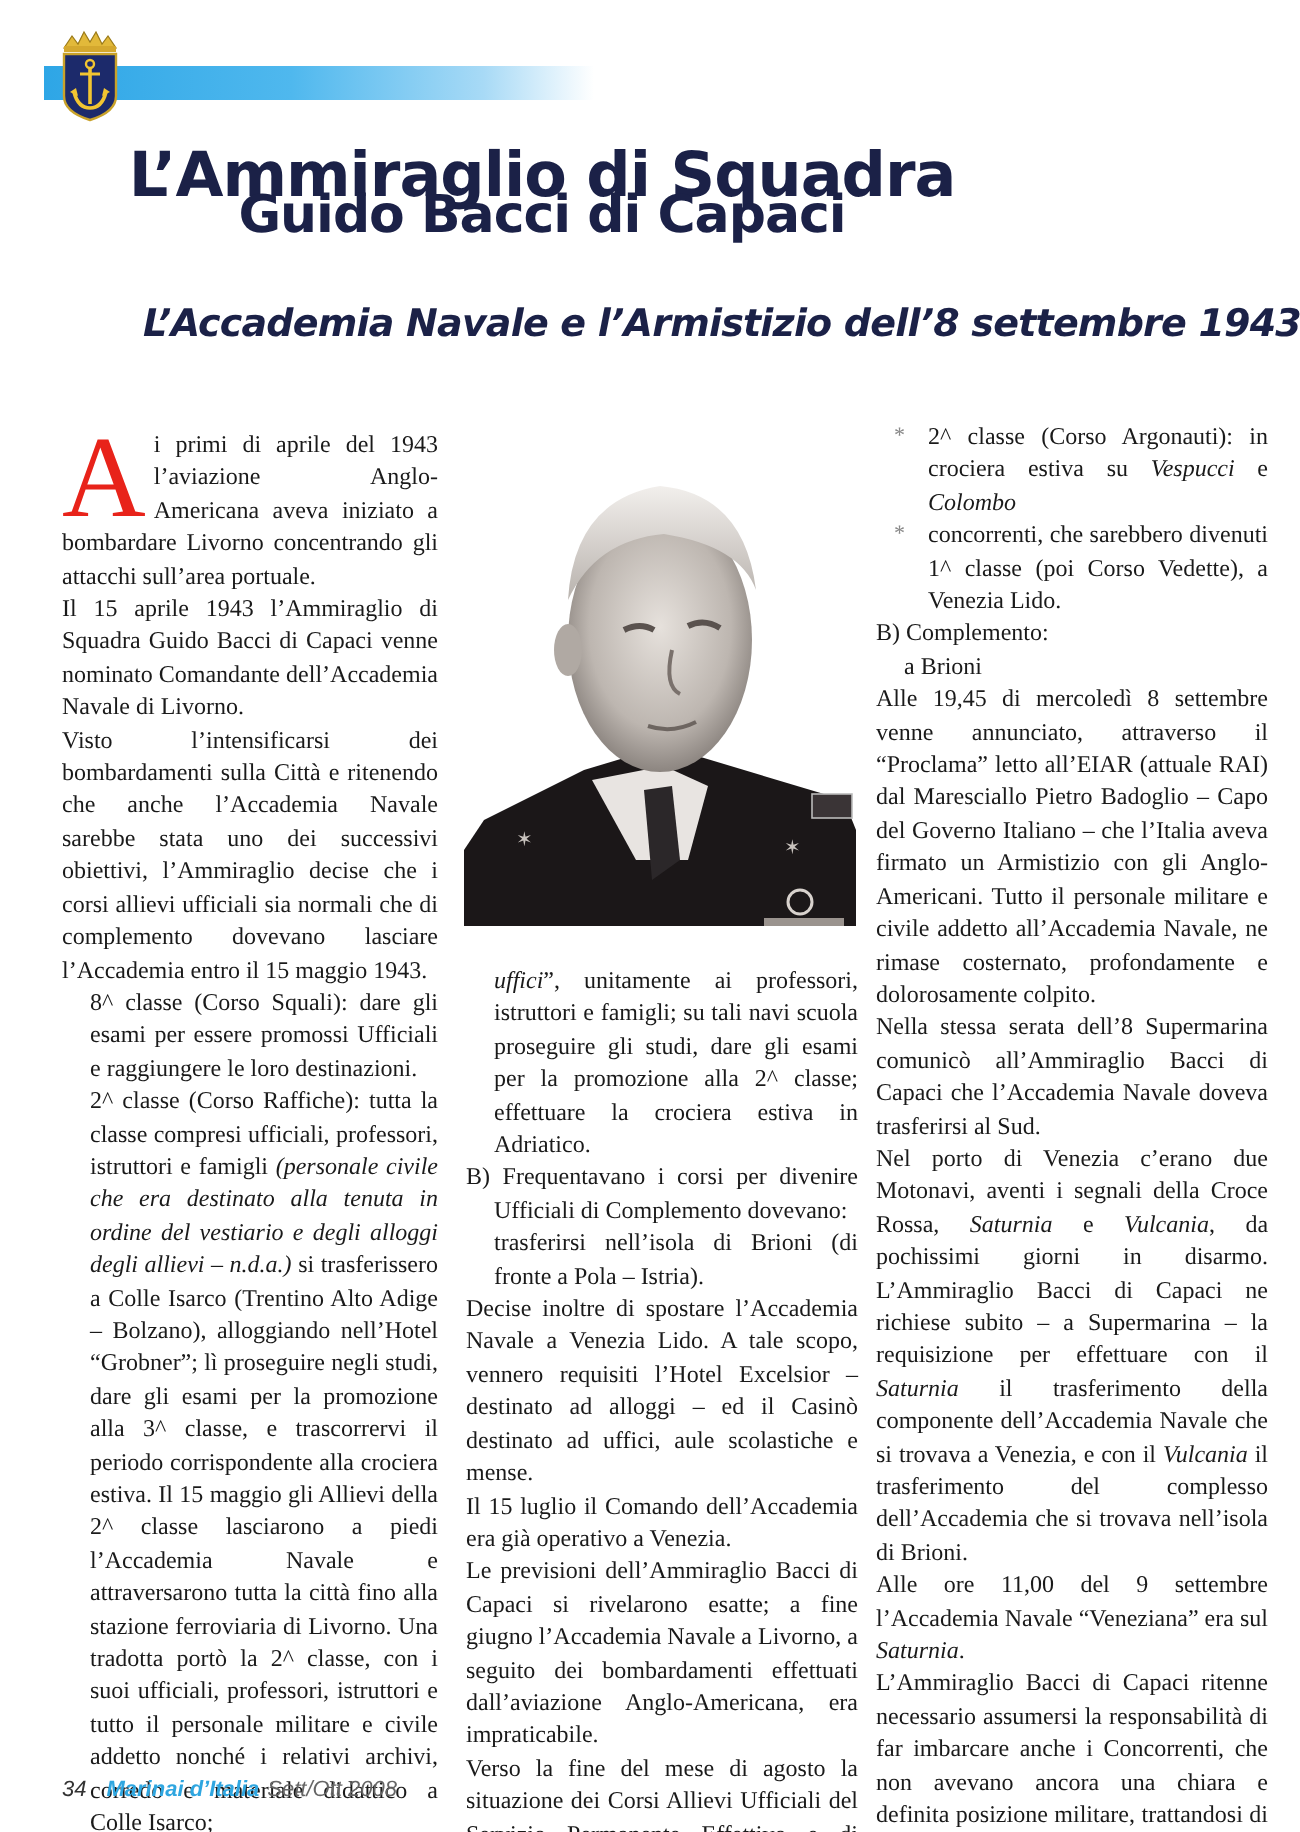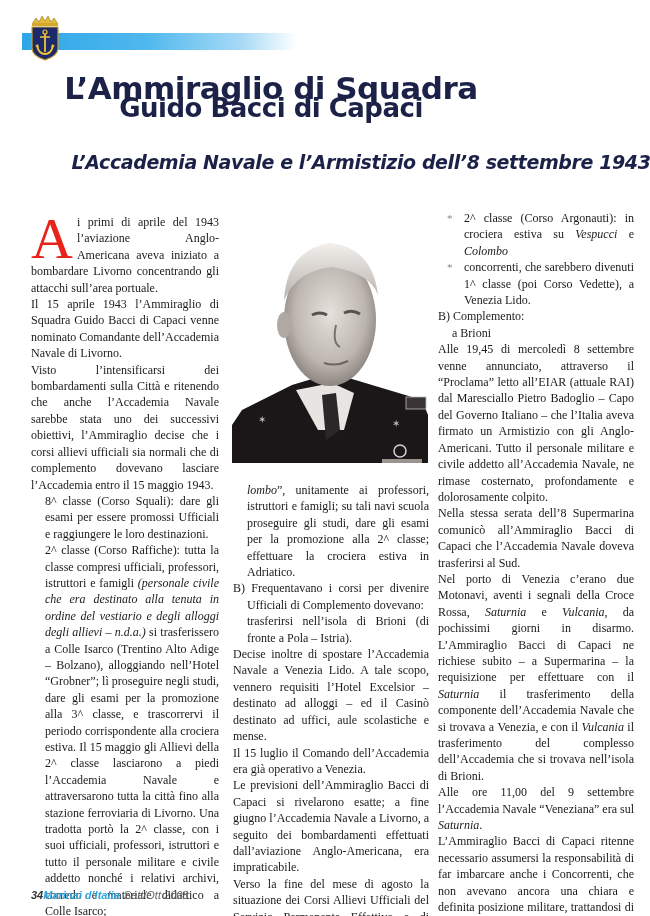--- a/index.html
+++ b/index.html
@@ -25,21 +25,21 @@
   .dropcap { float: left; font-size: 58px; line-height: 46px; color: #e8231a; margin: 2px 4px 0 0; font-family: "Liberation Serif", serif; }
   .item { padding-left: 14px; text-indent: -14px; }
   .indent { padding-left: 14px; }
   .bullet { position: relative; padding-left: 26px; }
   .bullet .star { position: absolute; left: 9px; top: 0; color: #888; font-size: 11px; }
   i { font-style: italic; }
 
   .photo { position: absolute; left: 232px; top: 215px; width: 196px; height: 248px; }
 
   .footer { position: absolute; left: 31px; top: 889px; font-family: "Liberation Sans", sans-serif; font-size: 11px; }
-  .footer .pg { font-weight: bold; font-style: italic; color: #333; margin-right: 0; }
+  .footer .pg { font-weight: normal; font-style: italic; color: #333; margin-right: 10px; }
   .footer .mag { font-weight: bold; font-style: italic; color: #2fa6e0; margin-right: 4px; }
   .footer .date { font-style: italic; color: #666; }
 </style>
 </head>
 <body>
 
 <div class="header-bar"></div>
 <svg class="crest" viewBox="0 0 34 48">
   <path d="M4 10 L8 4 L11 8 L14 2 L17 7 L20 2 L23 8 L26 4 L30 10 Z" fill="#e2b93a" stroke="#9a7a18" stroke-width="0.6"></path>
   <rect x="4" y="9" width="26" height="3" fill="#d4a82e"></rect>
@@ -89,21 +89,21 @@
   <path d="M92 148 Q104 152 116 146" stroke="#6d6560" stroke-width="2" fill="none"></path>
   <ellipse cx="52" cy="110" rx="7" ry="13" fill="#b0a9a3"></ellipse>
   <text x="26" y="208" fill="#c8c2bd" font-size="10">✶</text>
   <text x="160" y="212" fill="#c8c2bd" font-size="10">✶</text>
   <rect x="174" y="182" width="20" height="12" fill="#3a3436" stroke="#bbb" stroke-width="0.8"></rect>
   <circle cx="168" cy="236" r="6" fill="none" stroke="#d8d2cd" stroke-width="1.5"></circle>
   <rect x="150" y="244" width="40" height="4" fill="#9a938e"></rect>
 </svg>
 
 <div class="col col2">
-  <p class="indent"><i>lombo</i><span>”, unitamente ai professori, istruttori e famigli; su tali navi scuola proseguire gli studi, dare gli esami per la promozione alla 2^ classe; effettuare la crociera estiva in Adriatico.</span></p>
+  <p class="indent"><i>uffici</i><span>”, unitamente ai professori, istruttori e famigli; su tali navi scuola proseguire gli studi, dare gli esami per la promozione alla 2^ classe; effettuare la crociera estiva in Adriatico.</span></p>
   <p class="item">B) Frequentavano i corsi per divenire Ufficiali di Complemento dovevano:</p>
   <p class="indent">trasferirsi nell’isola di Brioni (di fronte a Pola – Istria).</p>
   <p>Decise inoltre di spostare l’Accademia Navale a Venezia Lido. A tale scopo, vennero requisiti l’Hotel Excelsior – destinato ad alloggi – ed il Casinò destinato ad uffici, aule scolastiche e mense.</p>
   <p>Il 15 luglio il Comando dell’Accademia era già operativo a Venezia.</p>
   <p>Le previsioni dell’Ammiraglio Bacci di Capaci si rivelarono esatte; a fine giugno l’Accademia Navale a Livorno, a seguito dei bombardamenti effettuati dall’aviazione Anglo-Americana, era impraticabile.</p>
   <p>Verso la fine del mese di agosto la situazione dei Corsi Allievi Ufficiali del Servizio Permanente Effettivo e di Complemento era la seguente:</p>
 
 </div>
 
 <div class="col col3">

